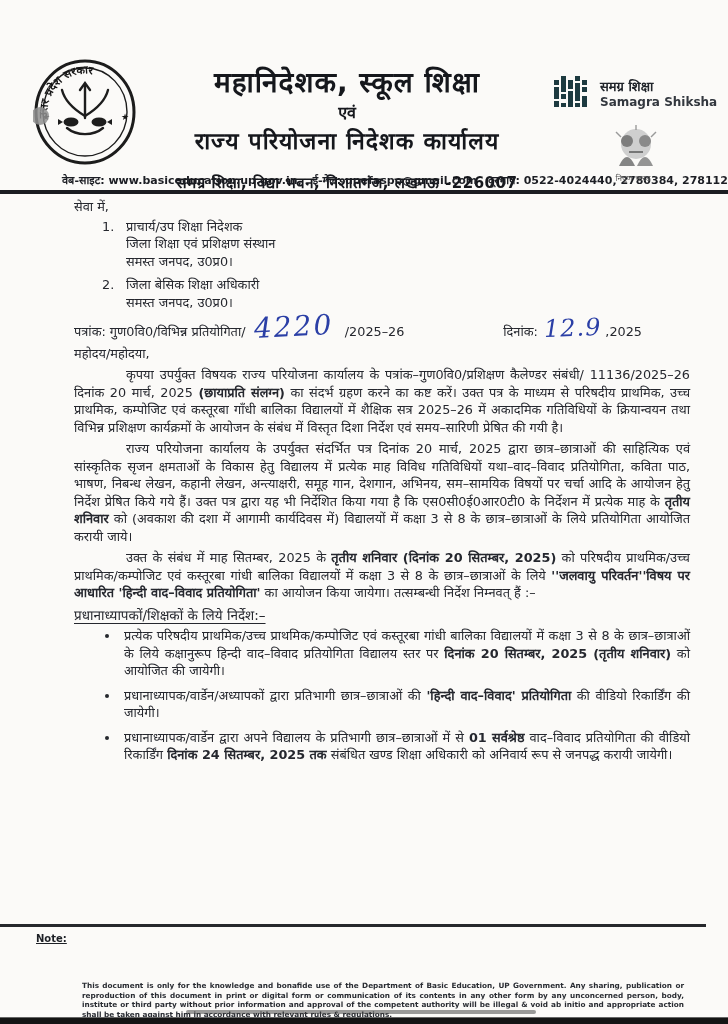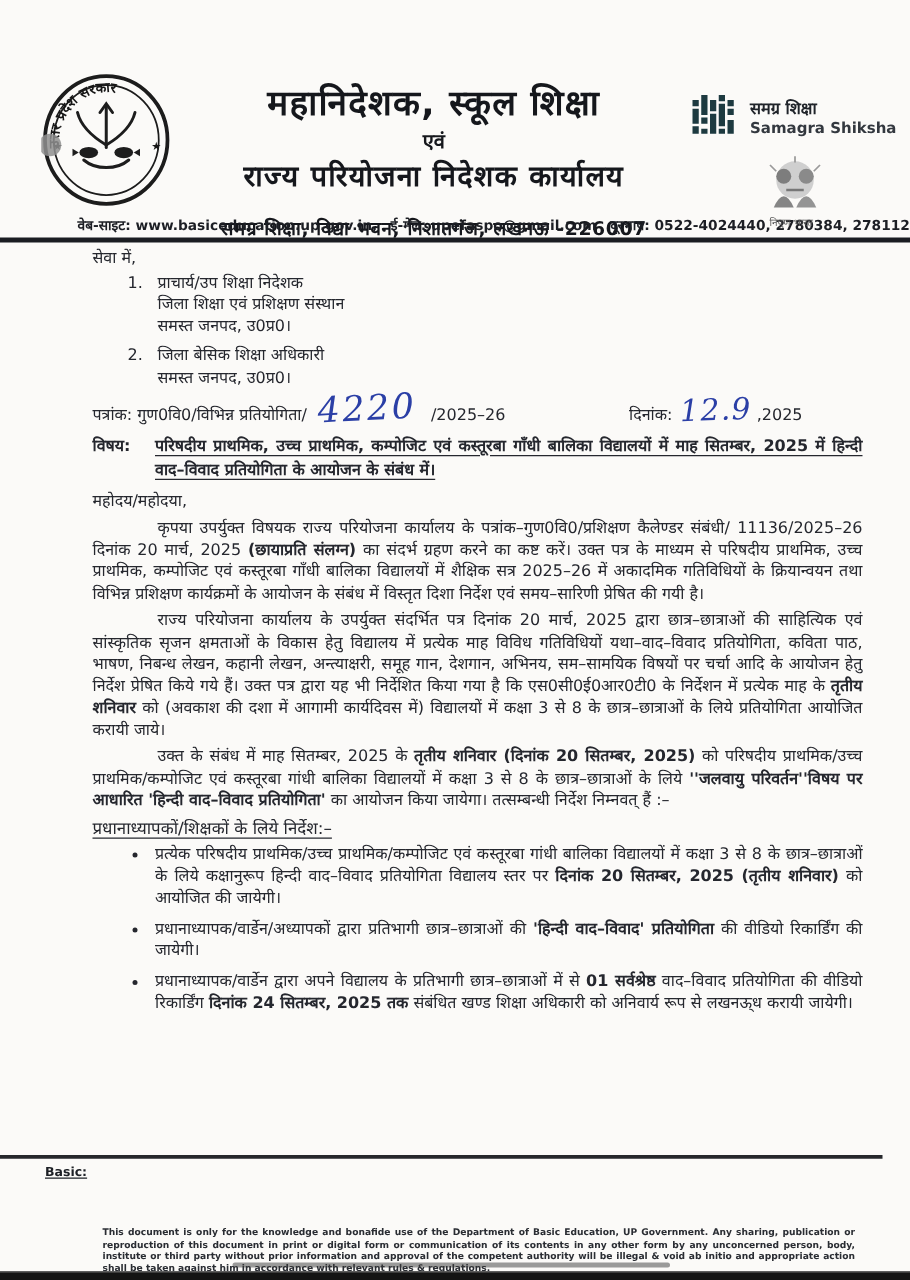--- a/index.html
+++ b/index.html
@@ -176,40 +176,36 @@
       <span>पत्रांक: गुण0वि0/विभिन्न प्रतियोगिता/</span>
       <span class="hw hw-num">4220</span>
       <span>/2025–26</span>
       <span class="date-group">
         <span>दिनांक:</span>
         <span class="hw hw-date">12.9</span>
         <span>,2025</span>
       </span>
     </div>
 
-    <div class="subject">
-      <span class="subject-label">विषय:</span>
-      <span class="subject-text">परिषदीय प्राथमिक, उच्च प्राथमिक, कम्पोजिट एवं कस्तूरबा गाँधी बालिका विद्यालयों में माह सितम्बर, 2025 में हिन्दी वाद–विवाद प्रतियोगिता के आयोजन के संबंध में।</span>
-    </div>
 
     <div class="saluta">महोदय/महोदया,</div>
 
     <p class="para"><span>कृपया उपर्युक्त विषयक राज्य परियोजना कार्यालय के पत्रांक–गुण0वि0/प्रशिक्षण कैलेण्डर संबंधी/ 11136/2025–26 दिनांक 20 मार्च, 2025 </span><span class="seg-bold">(छायाप्रति संलग्न)</span><span> का संदर्भ ग्रहण करने का कष्ट करें। उक्त पत्र के माध्यम से परिषदीय प्राथमिक, उच्च प्राथमिक, कम्पोजिट एवं कस्तूरबा गाँधी बालिका विद्यालयों में शैक्षिक सत्र 2025–26 में अकादमिक गतिविधियों के क्रियान्वयन तथा विभिन्न प्रशिक्षण कार्यक्रमों के आयोजन के संबंध में विस्तृत दिशा निर्देश एवं समय–सारिणी प्रेषित की गयी है।</span></p>
     <p class="para"><span>राज्य परियोजना कार्यालय के उपर्युक्त संदर्भित पत्र दिनांक 20 मार्च, 2025 द्वारा छात्र–छात्राओं की साहित्यिक एवं सांस्कृतिक सृजन क्षमताओं के विकास हेतु विद्यालय में प्रत्येक माह विविध गतिविधियों यथा–वाद–विवाद प्रतियोगिता, कविता पाठ, भाषण, निबन्ध लेखन, कहानी लेखन, अन्त्याक्षरी, समूह गान, देशगान, अभिनय, सम–सामयिक विषयों पर चर्चा आदि के आयोजन हेतु निर्देश प्रेषित किये गये हैं। उक्त पत्र द्वारा यह भी निर्देशित किया गया है कि एस0सी0ई0आर0टी0 के निर्देशन में प्रत्येक माह के </span><span class="seg-bold">तृतीय शनिवार</span><span> को (अवकाश की दशा में आगामी कार्यदिवस में) विद्यालयों में कक्षा 3 से 8 के छात्र–छात्राओं के लिये प्रतियोगिता आयोजित करायी जाये।</span></p>
     <p class="para"><span>उक्त के संबंध में माह सितम्बर, 2025 के </span><span class="seg-bold">तृतीय शनिवार (दिनांक 20 सितम्बर, 2025)</span><span> को परिषदीय प्राथमिक/उच्च प्राथमिक/कम्पोजिट एवं कस्तूरबा गांधी बालिका विद्यालयों में कक्षा 3 से 8 के छात्र–छात्राओं के लिये </span><span class="seg-bold">''जलवायु परिवर्तन''विषय पर आधारित 'हिन्दी वाद–विवाद प्रतियोगिता'</span><span> का आयोजन किया जायेगा। तत्सम्बन्धी निर्देश निम्नवत् हैं :–</span></p>
 
     <div class="instr-heading">प्रधानाध्यापकों/शिक्षकों के लिये निर्देश:–</div>
 
     <ul class="bullets">
       <li><span>प्रत्येक परिषदीय प्राथमिक/उच्च प्राथमिक/कम्पोजिट एवं कस्तूरबा गांधी बालिका विद्यालयों में कक्षा 3 से 8 के छात्र–छात्राओं के लिये कक्षानुरूप हिन्दी वाद–विवाद प्रतियोगिता विद्यालय स्तर पर </span><span class="seg-bold">दिनांक 20 सितम्बर, 2025 (तृतीय शनिवार)</span><span> को आयोजित की जायेगी।</span></li>
       <li><span>प्रधानाध्यापक/वार्डेन/अध्यापकों द्वारा प्रतिभागी छात्र–छात्राओं की </span><span class="seg-bold">'हिन्दी वाद–विवाद' प्रतियोगिता</span><span> की वीडियो रिकार्डिंग की जायेगी।</span></li>
-      <li><span>प्रधानाध्यापक/वार्डेन द्वारा अपने विद्यालय के प्रतिभागी छात्र–छात्राओं में से </span><span class="seg-bold">01 सर्वश्रेष्ठ</span><span> वाद–विवाद प्रतियोगिता की वीडियो रिकार्डिंग </span><span class="seg-bold">दिनांक 24 सितम्बर, 2025 तक</span><span> संबंधित खण्ड शिक्षा अधिकारी को अनिवार्य रूप से लखनऊ्ध करायी जायेगी।</span></li>
+      <li><span>प्रधानाध्यापक/वार्डेन द्वारा अपने विद्यालय के प्रतिभागी छात्र–छात्राओं में से </span><span class="seg-bold">01 सर्वश्रेष्ठ</span><span> वाद–विवाद प्रतियोगिता की वीडियो रिकार्डिंग </span><span class="seg-bold">दिनांक 24 सितम्बर, 2025 तक</span><span> संबंधित खण्ड शिक्षा अधिकारी को अनिवार्य रूप से जनपद्ध करायी जायेगी।</span></li>
     </ul>
   </main>
 
   <div class="note-rule"></div>
   <div class="note">
-    <span class="note-label">Basic:</span>
+    <span class="note-label">Note:</span>
     <span class="note-text">This document is only for the knowledge and bonafide use of the Department of Basic Education, UP Government. Any sharing, publication or reproduction of this document in print or digital form or communication of its contents in any other form by any unconcerned person, body, institute or third party without prior information and approval of the competent authority will be illegal &amp; void ab initio and appropriate action shall be taken against him in accordance with relevant rules &amp; regulations.</span>
   </div>
   <div class="smudge"></div>
   <div class="bottom-bar"></div>
 </div>
 
 </body></html>

